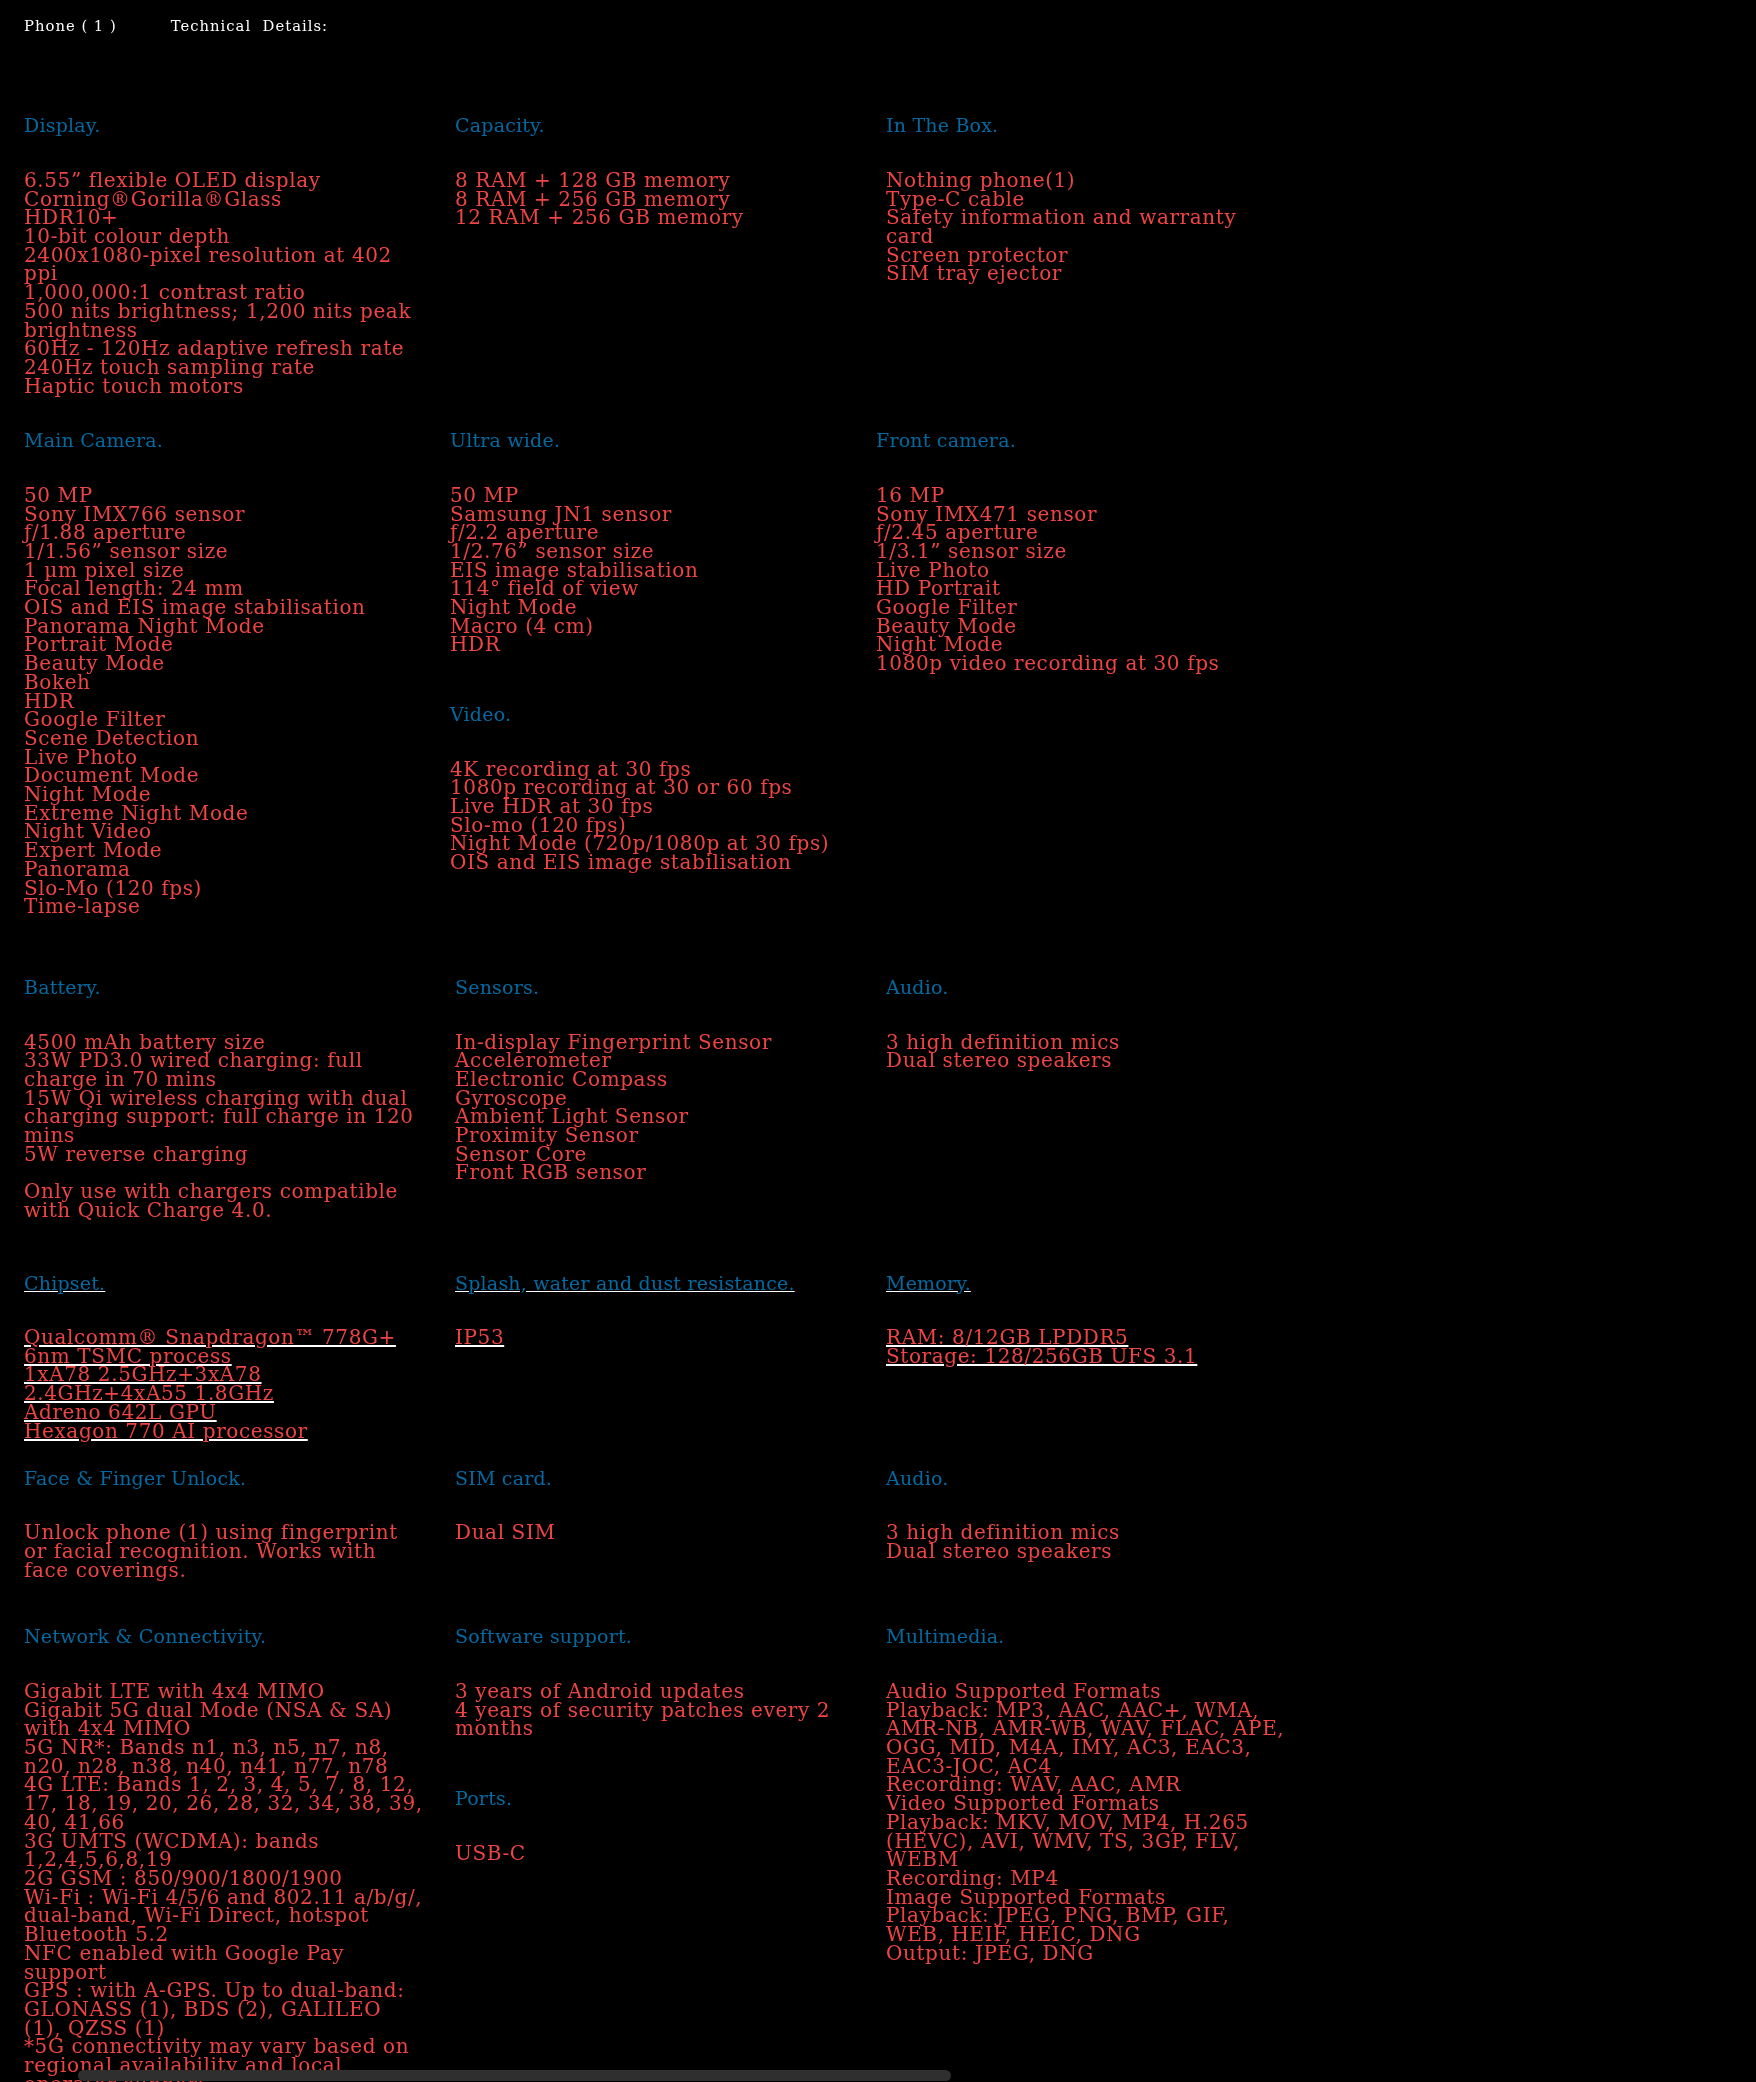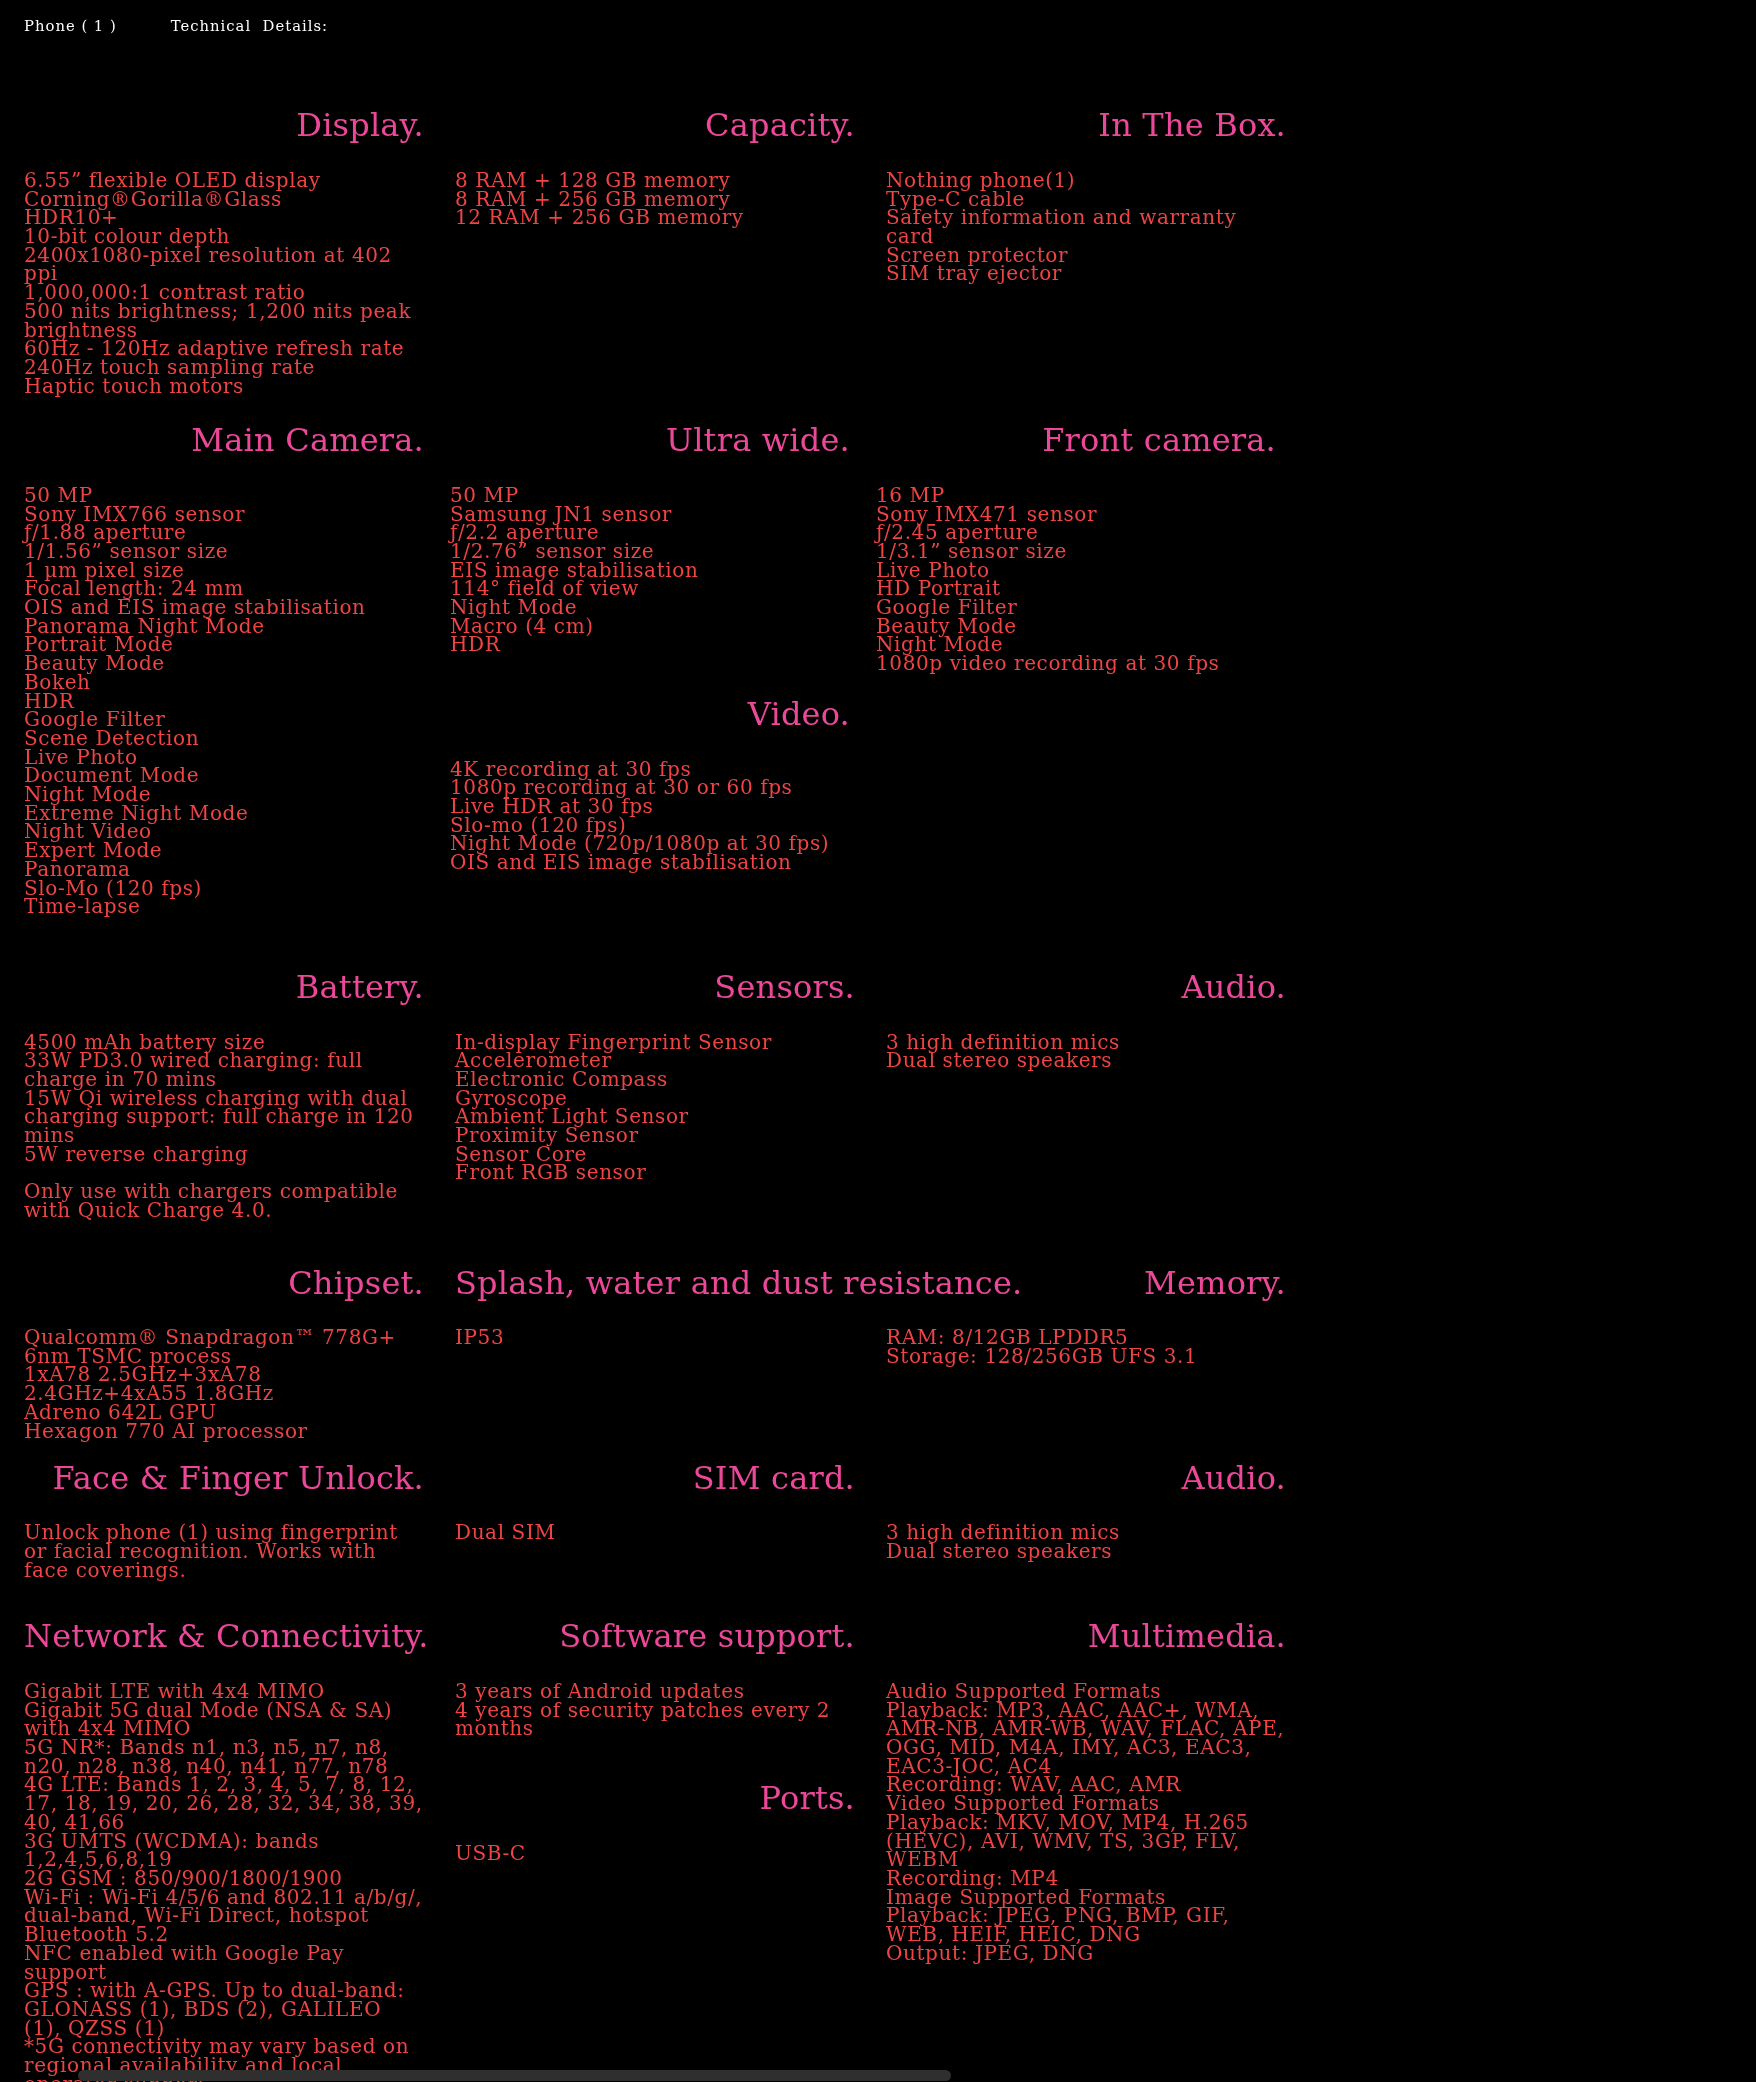--- a/index.html
+++ b/index.html
@@ -18,30 +18,30 @@
   .topbar .brand{margin-right:54px;}
   .grid-row{
     display:grid;
     grid-template-columns:400px 400px 400px;
     column-gap:31px;
     align-items:start;
   }
   .row1{margin-bottom:30px;}
   .row2{margin-bottom:56px;gap:26px;}
   .row3{margin-bottom:48px;}
-  .row4{margin-bottom:22.6px;}
+  .row4{margin-bottom:22.6px;text-decoration:underline;}
   .row5{margin-bottom:42px;}
   .row6{margin-bottom:0;}
   section{display:block;}
   .stacked{margin-top:45px;}
   h2.sec-title{
     margin:0 0 29.5px 0;
-    font-size:32px;font-weight:normal;
+    font-size:19px;font-weight:normal;
     line-height:31px;letter-spacing:0.2px;
-    white-space:nowrap;color:#ec4899;text-align:right;
+    white-space:nowrap;color:#0369a1;
   }
   .sec-lines{
     margin:0;max-width:408px;
     font-size:20px;line-height:18.7px;
     letter-spacing:0.6px;
     white-space:pre-line;color:#ef4444;
   }
   .hscrollbar{
     position:absolute;left:0;bottom:0;
     width:100%;height:14px;

